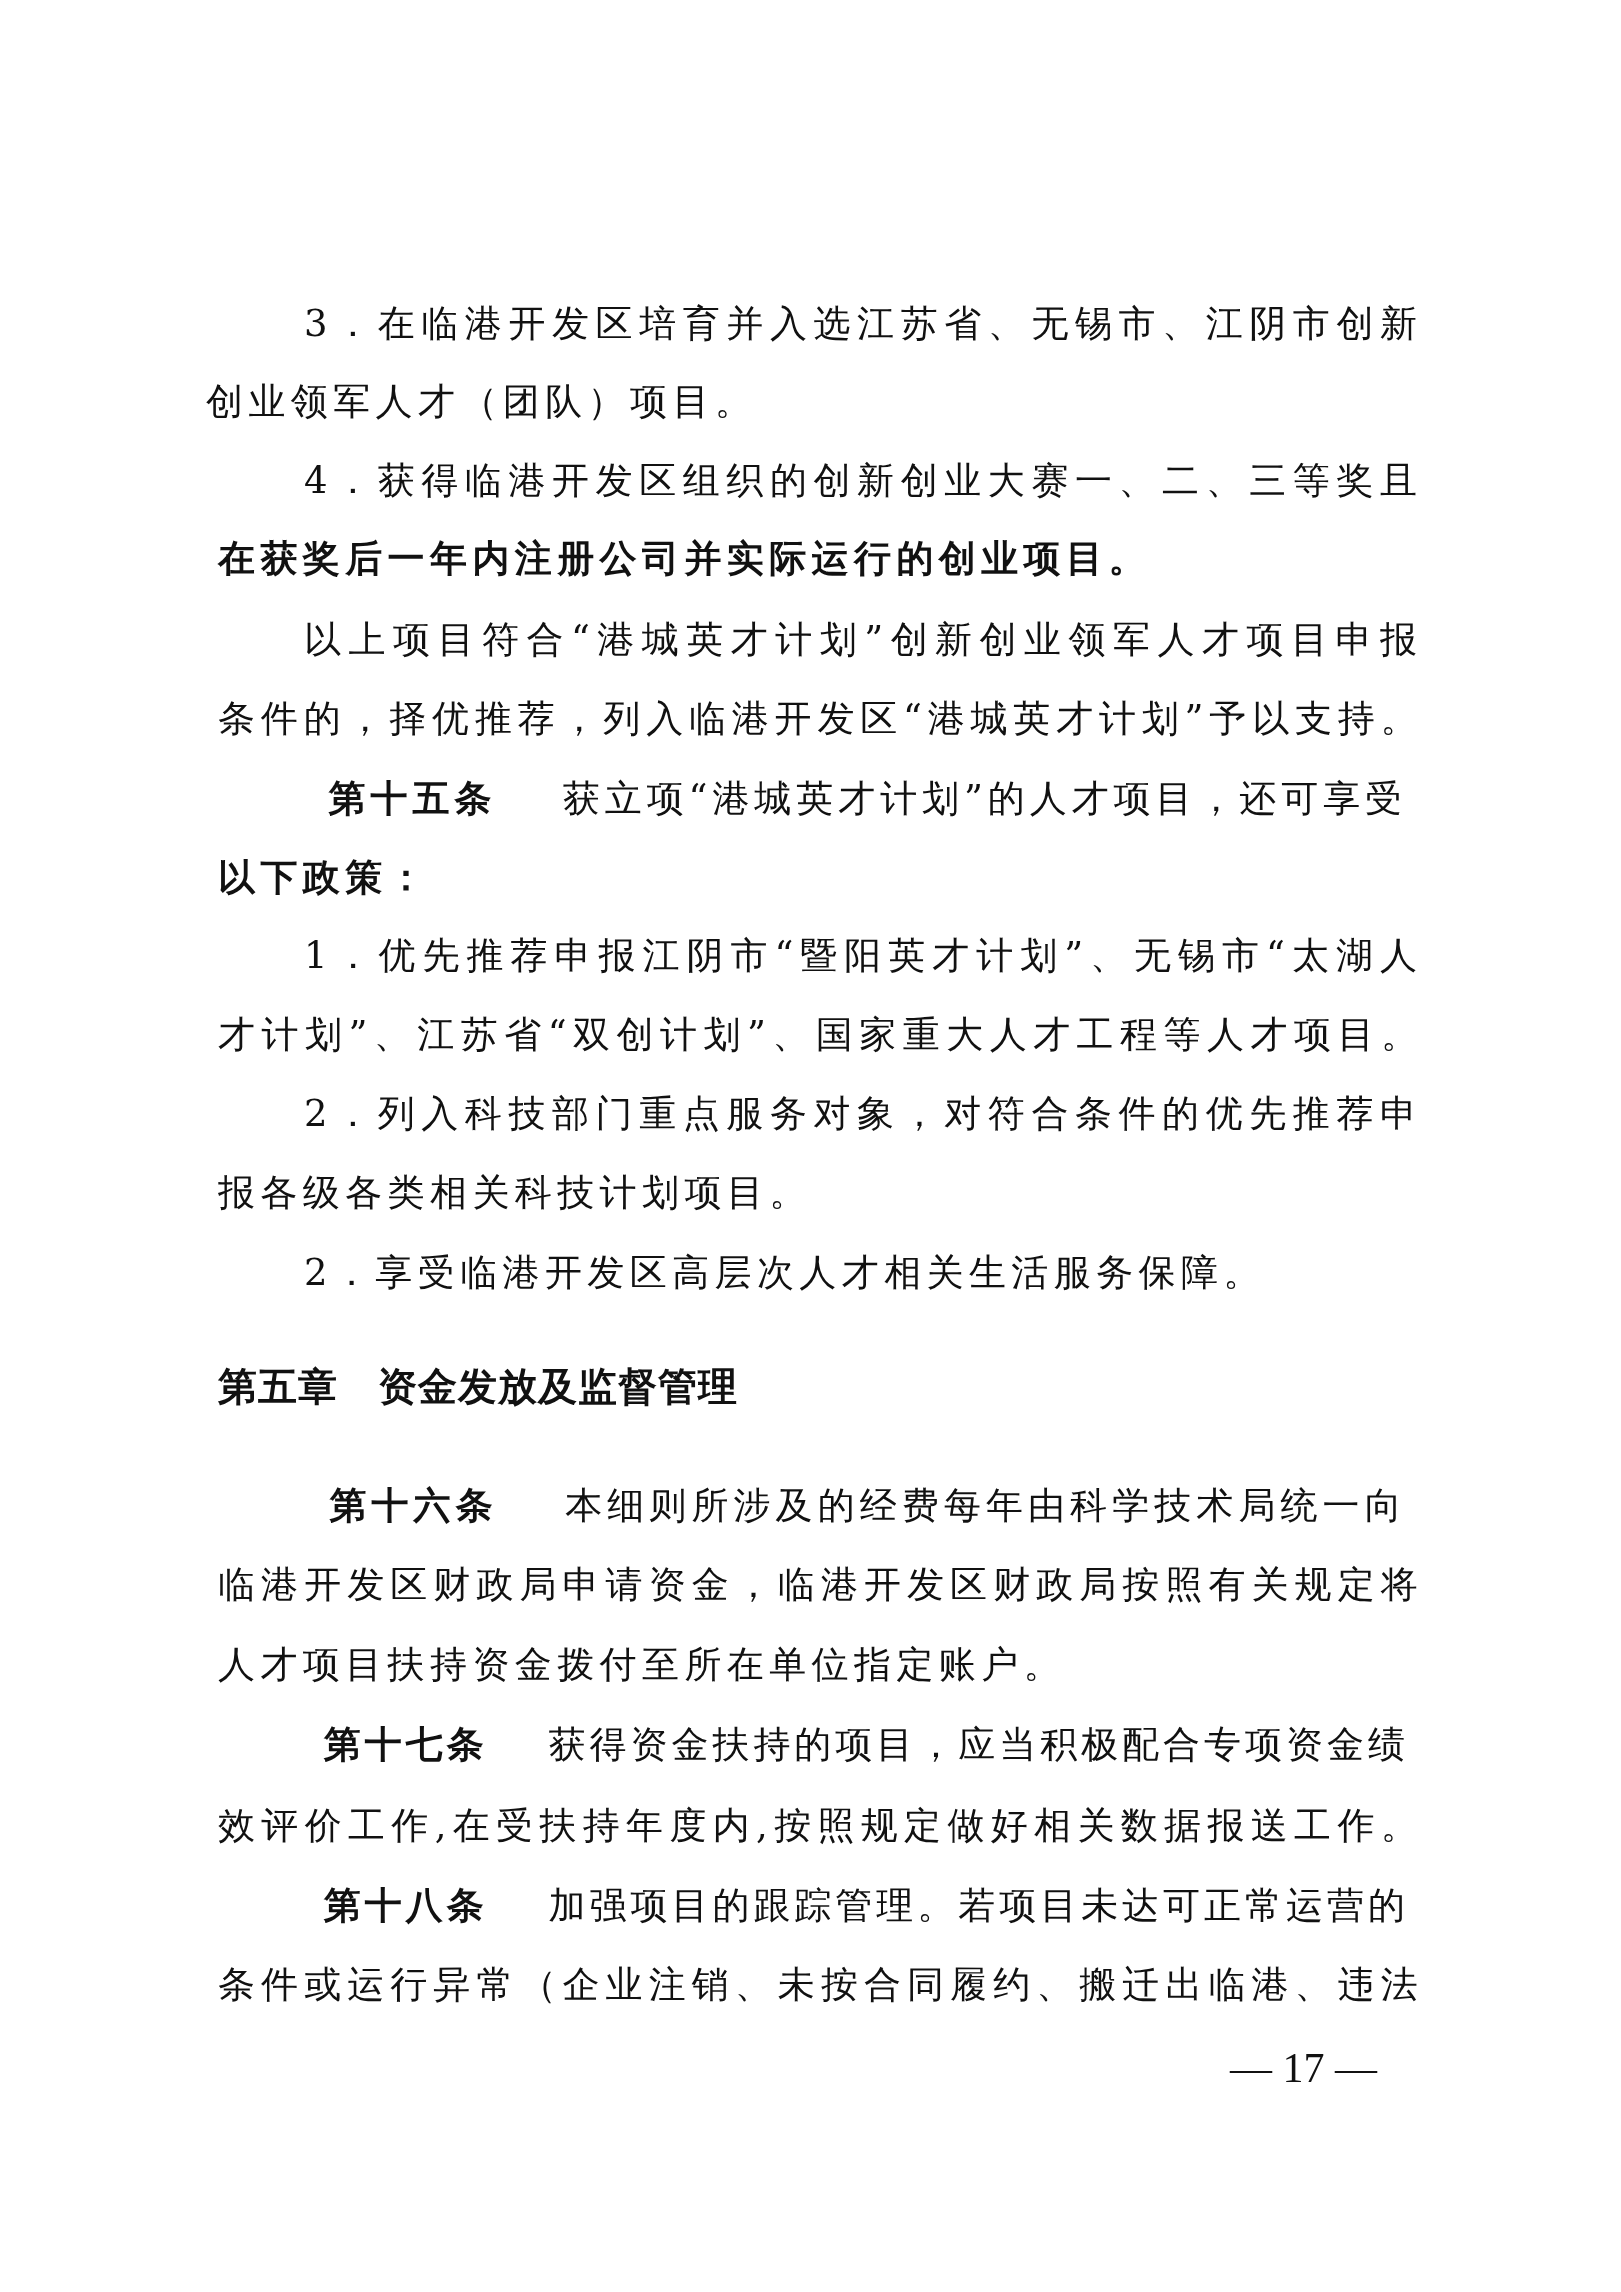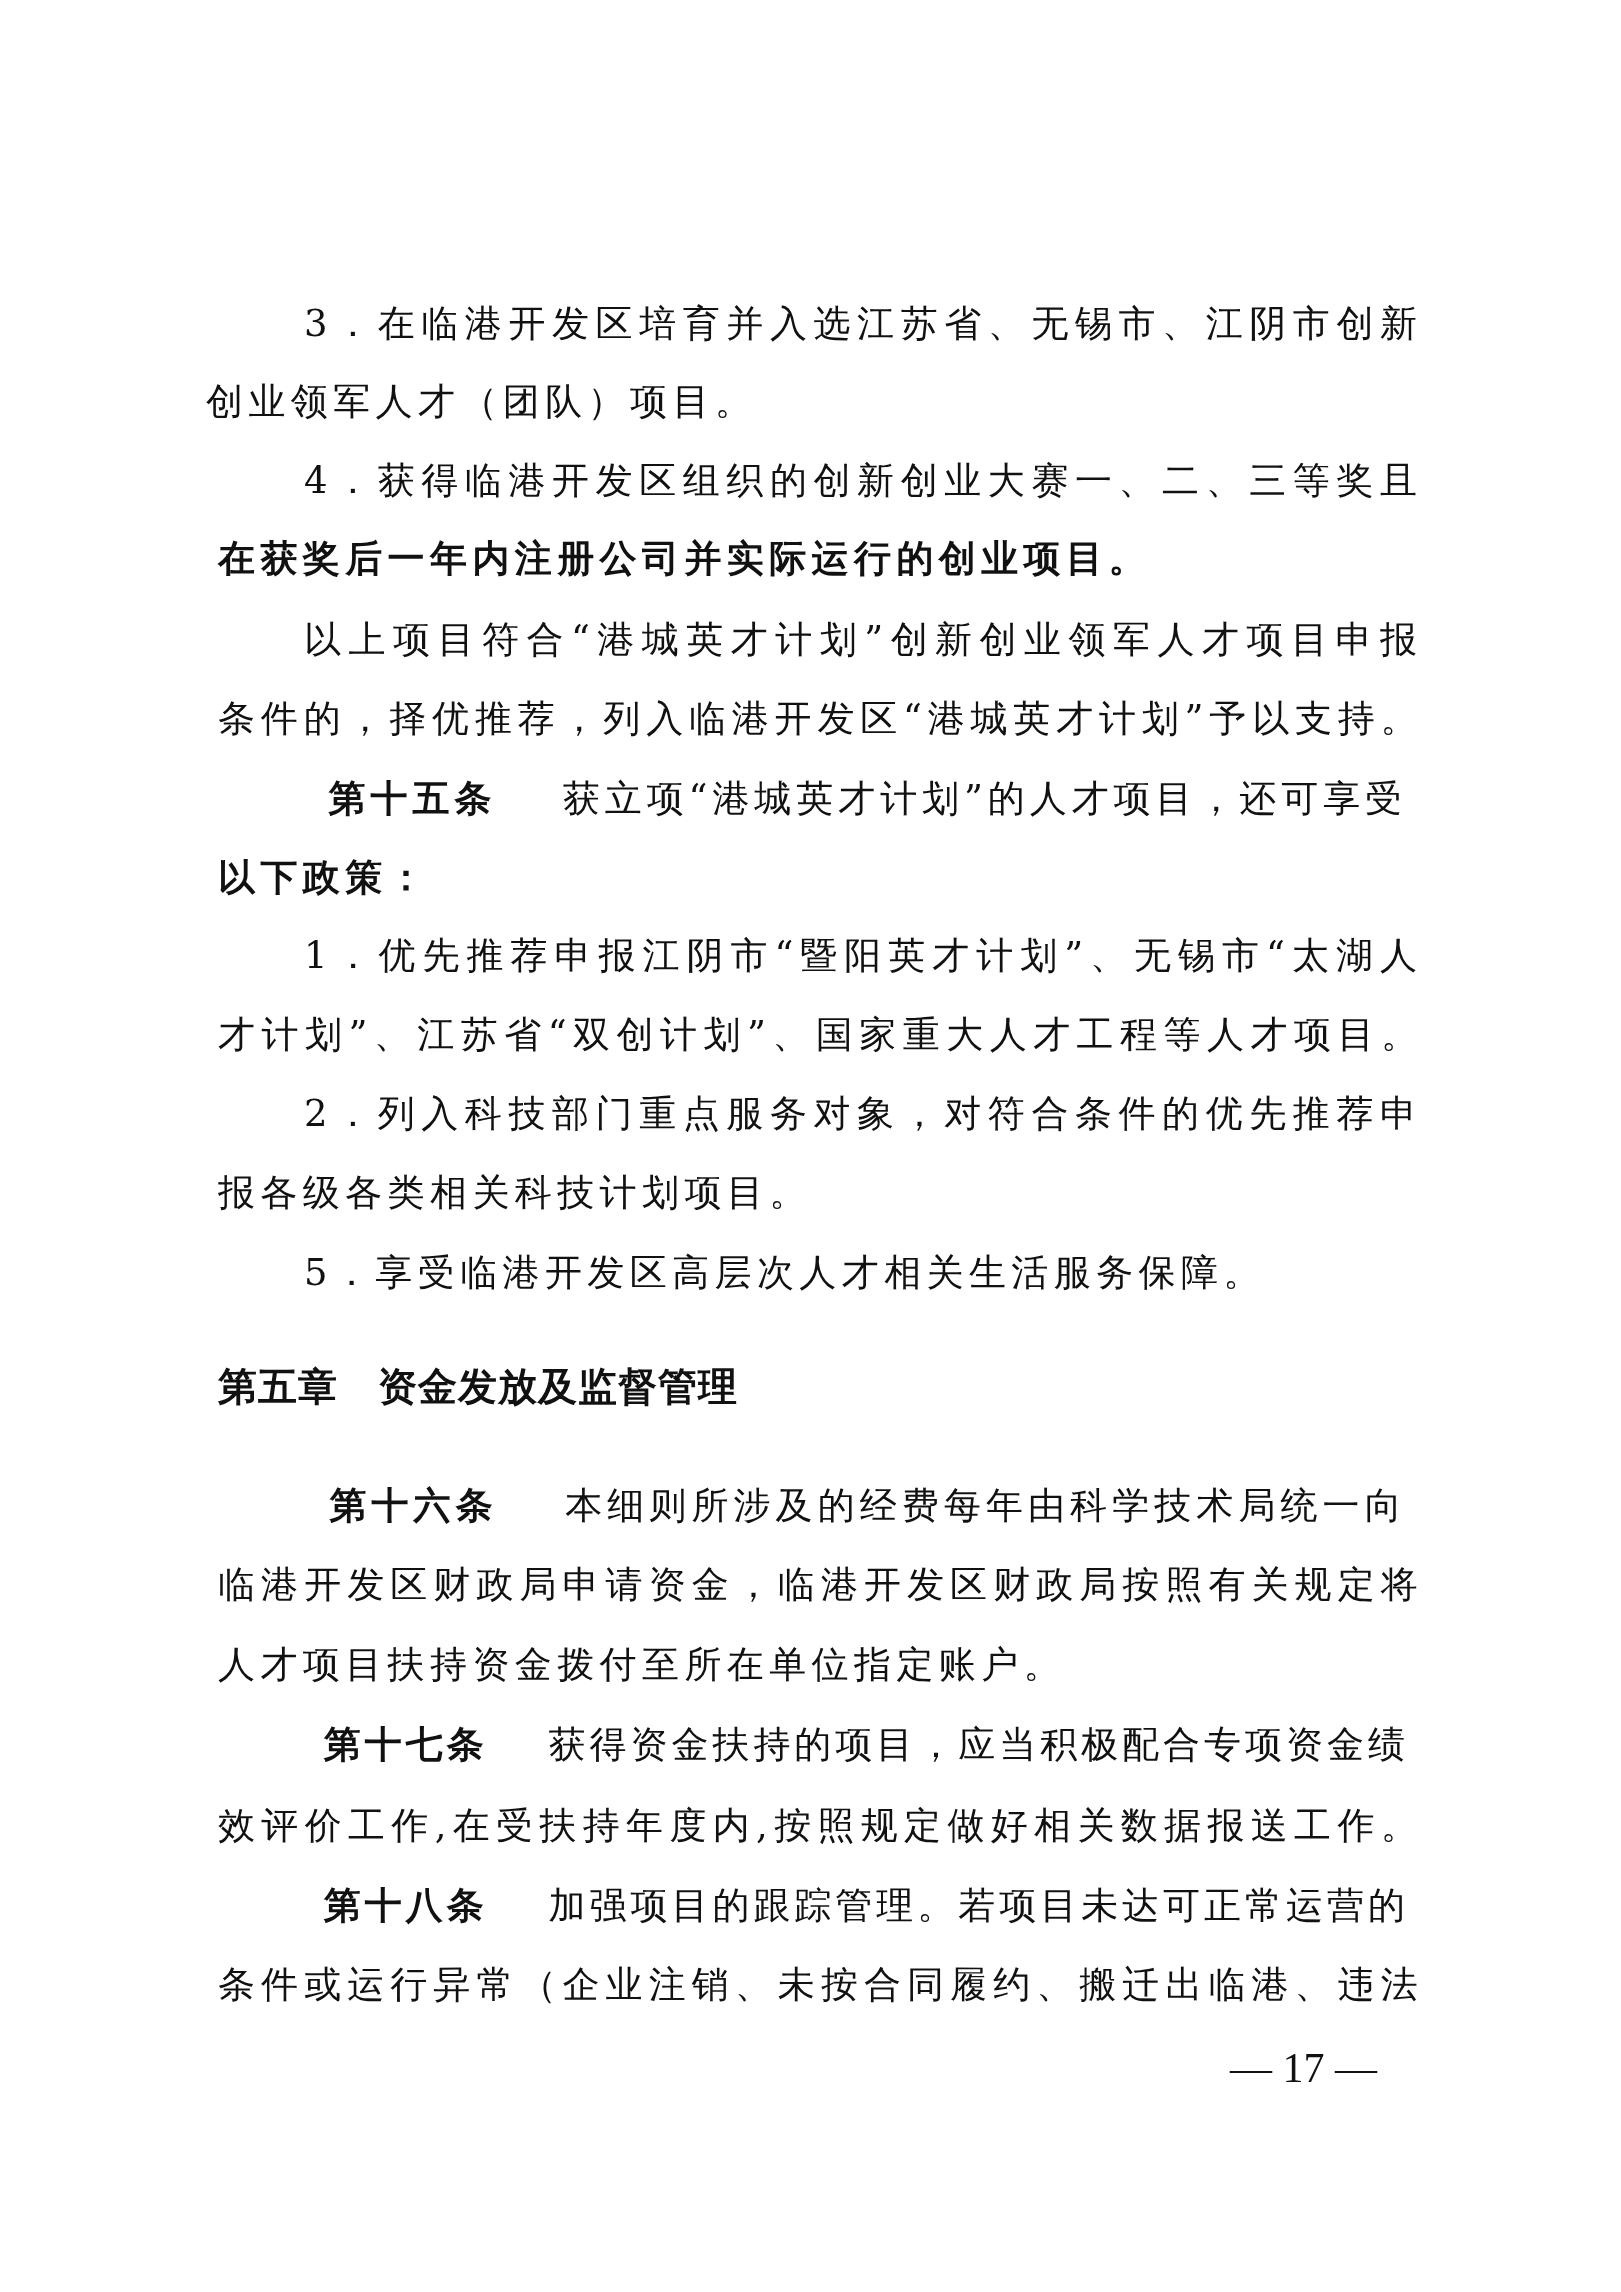--- a/index.html
+++ b/index.html
@@ -287,21 +287,21 @@
       <span class="ch">条</span>
       <span class="ch">件</span>
       <span class="ch">的</span>
       <span class="ch">优</span>
       <span class="ch">先</span>
       <span class="ch">推</span>
       <span class="ch">荐</span>
       <span class="ch">申</span>
     </div>
   <div class="line partial" style="left:218px;top:1168px;">报各级各类相关科技计划项目。</div>
-  <div class="line partial" style="left:304px;top:1248px;">5．享受临港开发区高层次人才相关生活服务保障。</div>
+  <div class="line partial" style="left:304px;top:1248px;">2．享受临港开发区高层次人才相关生活服务保障。</div>
 
   <div class="heading" style="top:1359px;">第五章　资金发放及监督管理</div>
 
   <div class="line full" style="left:304px;width:1113px;top:1481px;">
       <span class="ch">
 </span>
       <span class="ch"> </span>
       <span class="ch"> </span>
       <span class="ch"> </span>
       <span class="ch"> </span>

